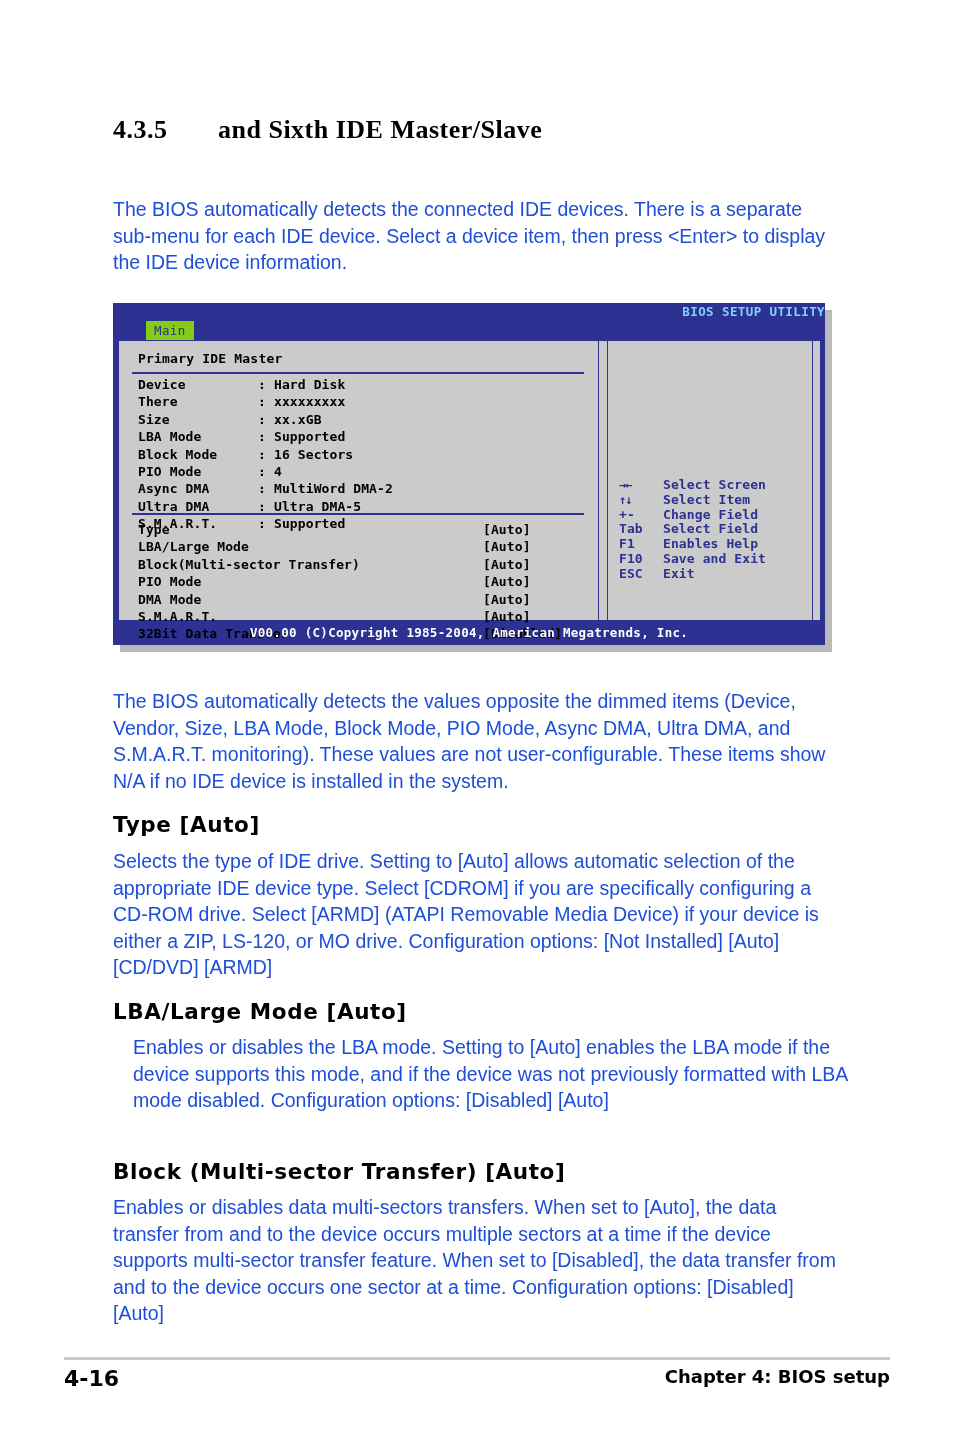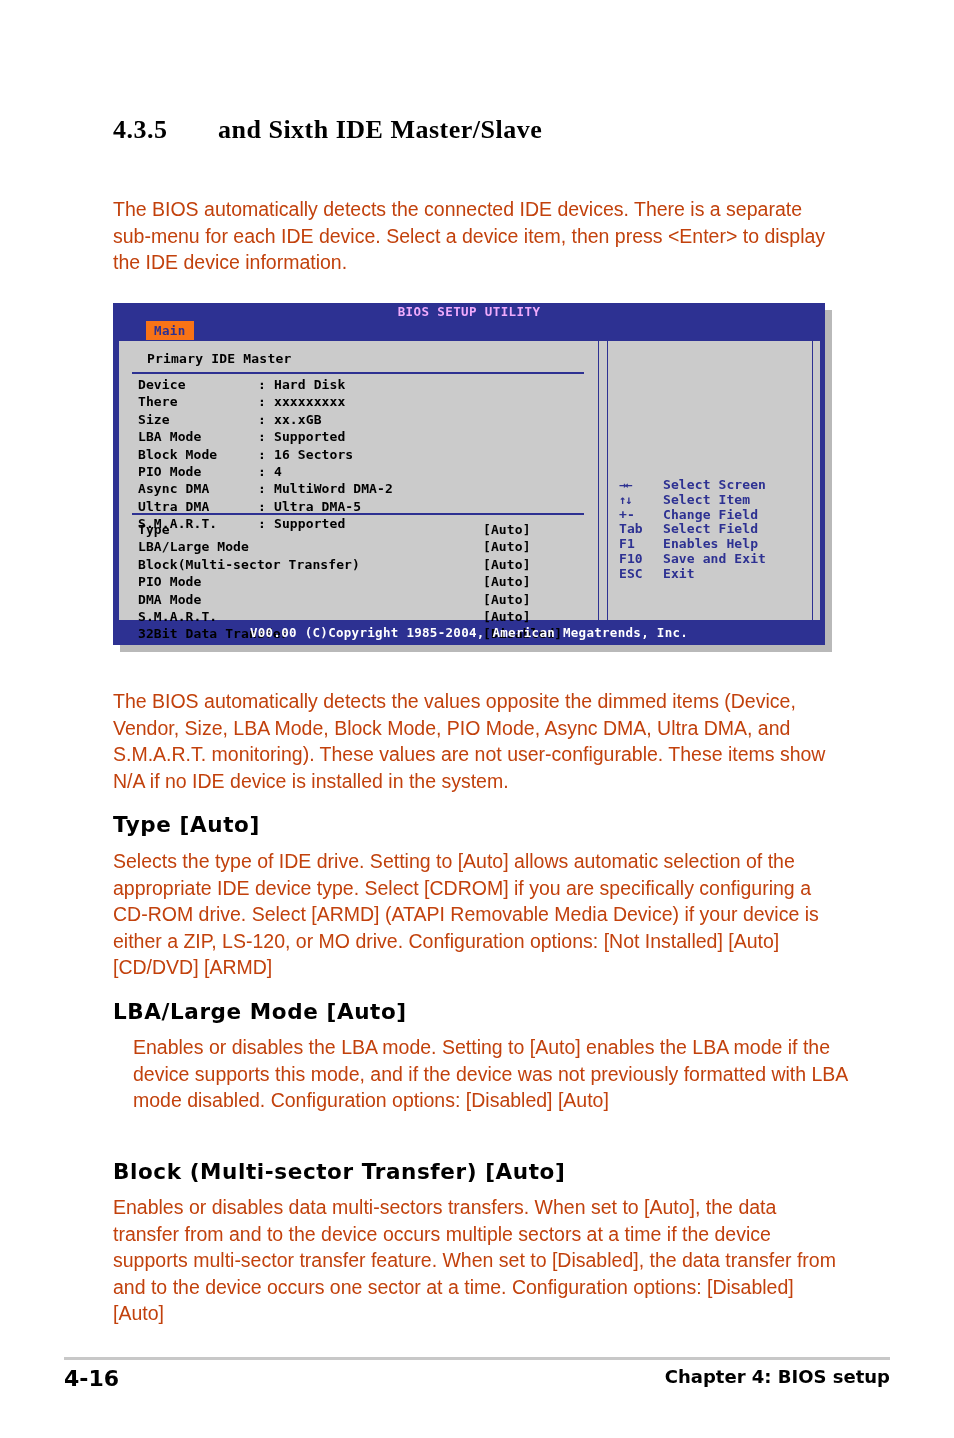--- a/index.html
+++ b/index.html
@@ -36,21 +36,21 @@
   }
   .sec-num { width: 105px; flex: 0 0 105px; }
   .sec-title { flex: 1; }
 
   
   .para {
     position: absolute;
     font-family: "Liberation Sans", sans-serif;
     font-size: 19.5px;
     line-height: 26.5px;
-    color: #c2410c;
+    color: #1d4ed8;
     text-align: left;
   }
 
   .p-intro { left: 113px; top: 196px; width: 720px; }
   .p-dimmed { left: 113px; top: 688px; width: 730px; }
 
   
   .sub-head {
     position: absolute;
     font-family: "DejaVu Sans", sans-serif;
@@ -88,43 +88,43 @@
     background: #2e3192;
     background: #2d3192;
     font-family: "DejaVu Sans Mono", monospace;
   }
   .bios-title {
     position: absolute;
     left: 0; top: 0;
     width: 100%;
     height: 17px;
     line-height: 17px;
-    text-align: center;
-    color: #f0abfc;
+    text-align: right;
+    color: #7dd3fc;
     font-size: 12.5px;
     font-weight: bold;
     letter-spacing: 0.4px;
   }
   .bios-tabs {
     position: absolute;
     left: 0; top: 17px;
     width: 100%;
     height: 20px;
   }
   .bios-tab {
     position: absolute;
     left: 33px;
     top: 1px;
     height: 19px;
     line-height: 19px;
     padding: 0 8px;
-    background: #f97316;
+    background: #84cc16;
     color: #2d3192;
     font-size: 12.5px;
-    font-weight: bold;
+    font-weight: normal;
     letter-spacing: 0.4px;
   }
 
   .bios-body {
     position: absolute;
     left: 5px;
     top: 37px;
     width: 702px;
     height: 281px;
     background: #cbcbcb;
@@ -156,21 +156,21 @@
   .bios-right::before {
     content: "";
     position: absolute;
     left: 0; top: -1px; bottom: -1px;
     width: 1px;
     background: #2d3192;
   }
 
   .panel-title {
     position: absolute;
-    left: 28px;
+    left: 19px;
     top: 10px;
     font-size: 13px;
     font-weight: bold;
     color: #000;
     letter-spacing: 0.2px;
   }
   .hr-blue {
     position: absolute;
     left: 13px;
     width: 452px;

